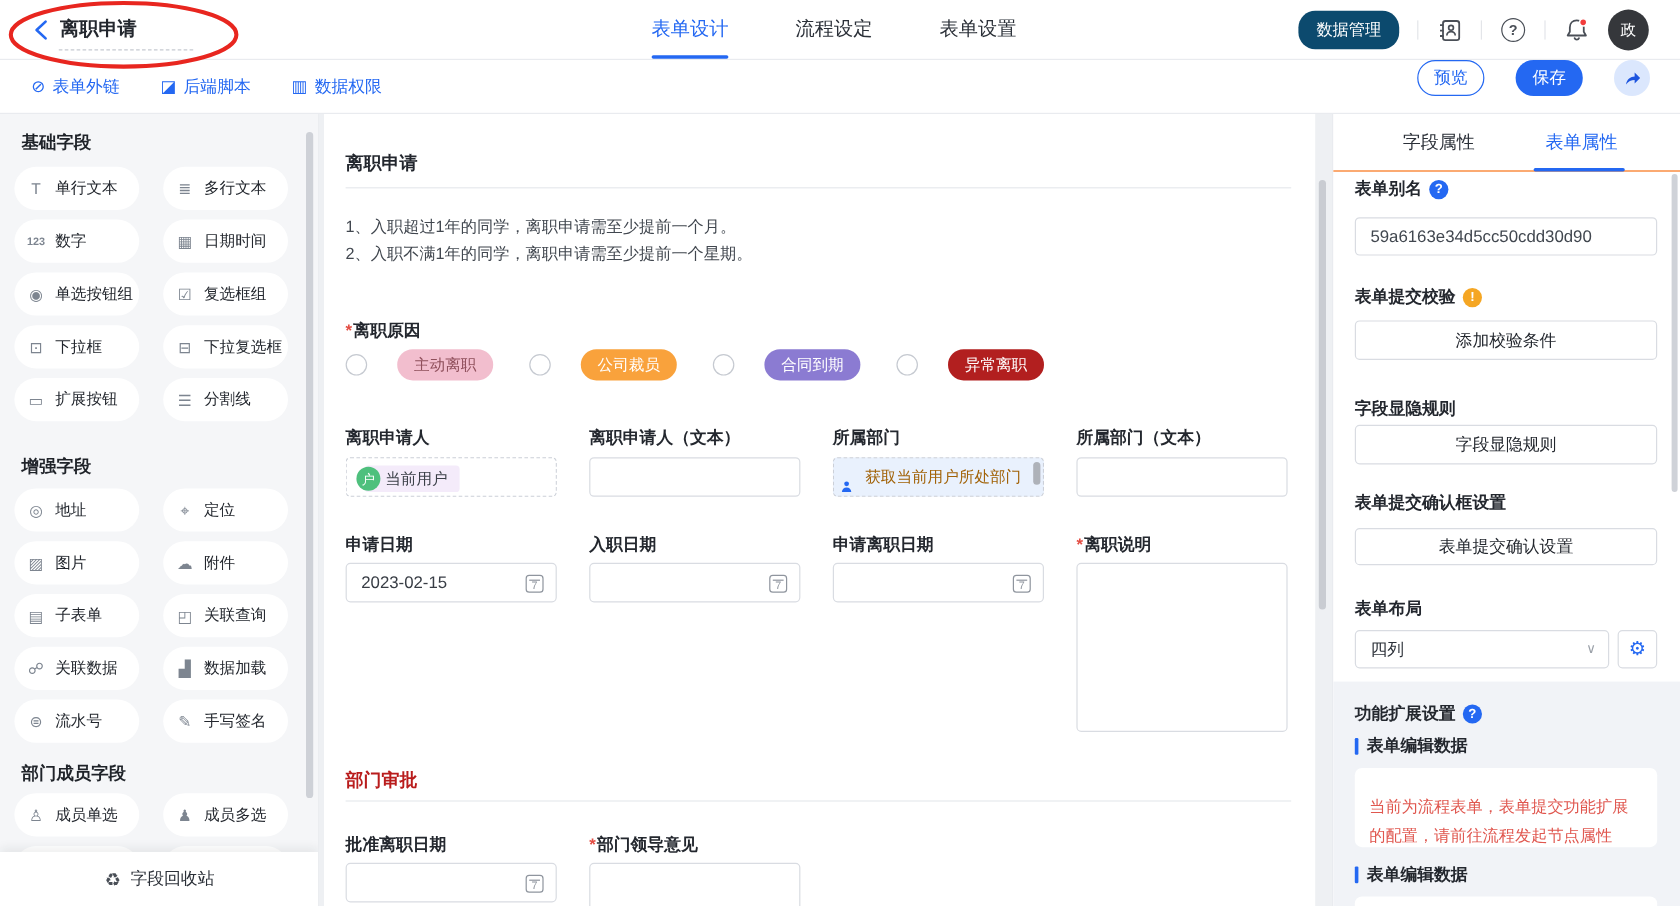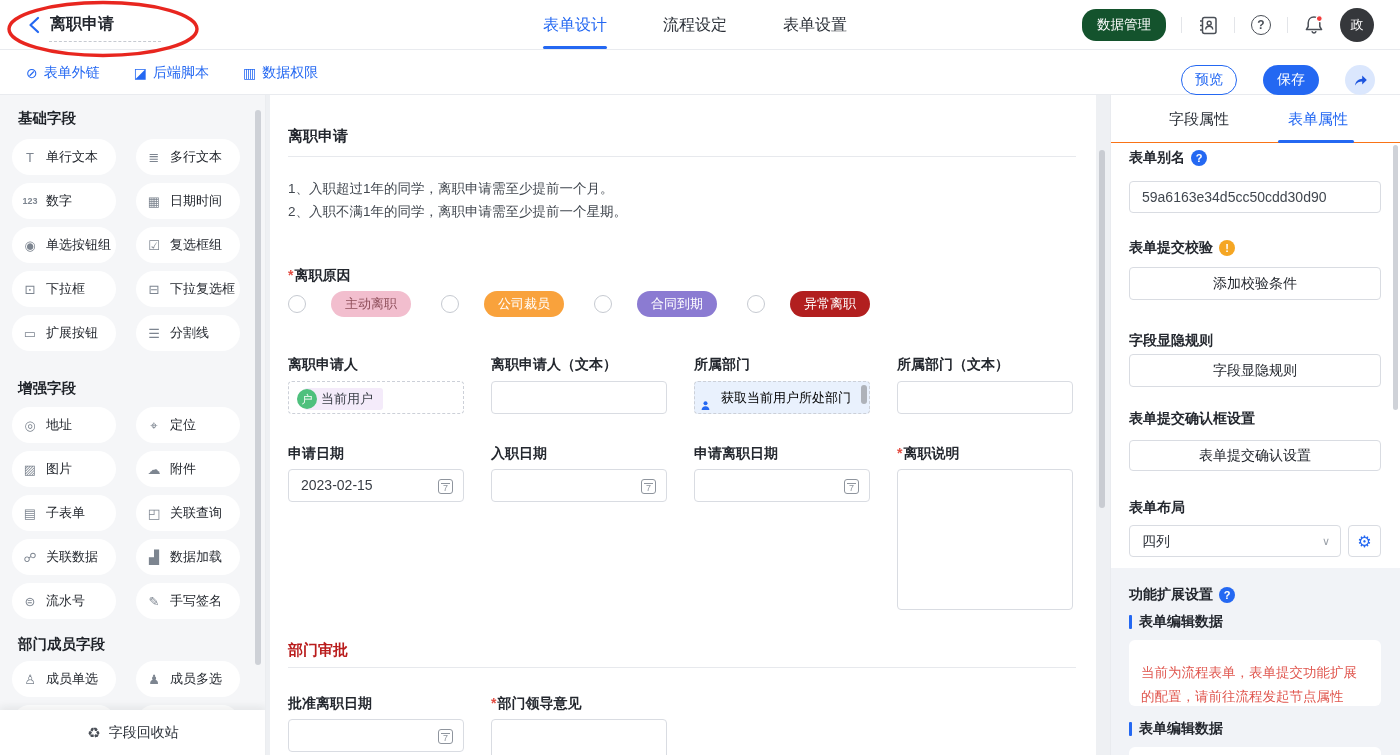--- a/index.html
+++ b/index.html
@@ -10,31 +10,31 @@
 .hdr{position:absolute;left:0;top:0;width:1400px;height:50px;background:#fff;border-bottom:1px solid #e9ebef;z-index:6}
 .back{position:absolute;left:24px;top:13px;width:24px;height:24px;cursor:pointer}
 .hdr-title{position:absolute;left:50px;top:14px;font-size:16px;font-weight:700;color:#23272e}
 .hdr-title-dash{position:absolute;left:49px;top:41px;width:112px;border-bottom:1px dashed #c6cad1}
 .annot{position:absolute;left:4px;top:0;z-index:30;pointer-events:none}
 .hdr-tabs{position:absolute;top:0;left:543px;height:50px;display:flex;gap:56px;z-index:7}
 .htab{position:relative;line-height:49px;font-size:16px;color:#2b3038;cursor:pointer;white-space:nowrap}
 .htab.active{color:#2468f2}
 .htab.active::after{content:"";position:absolute;left:0;right:0;bottom:1px;height:3px;border-radius:2px;background:#2468f2}
 .hdr-right{position:absolute;right:26px;top:0;height:50px;display:flex;align-items:center;gap:15px}
-.pill-green{height:16px;padding:16px 15px;border-radius:14px;background:#14532d;color:#fff;font-size:13.5px;display:flex;align-items:center;cursor:pointer}
+.pill-green{height:16px;padding:16px 15px;border-radius:14px;background:#0c4a6e;color:#fff;font-size:13.5px;display:flex;align-items:center;cursor:pointer}
 .vsep{width:1px;height:16px;background:#e3e5e9}
 .hicon{width:22px;height:22px;display:flex;align-items:center;justify-content:center;cursor:pointer}
 .qmark{width:20px;height:20px;border:1.6px solid #4a4f57;border-radius:50%;color:#4a4f57;font-size:12px;font-weight:700;display:flex;align-items:center;justify-content:center}
 .avatar{width:34px;height:34px;border-radius:50%;background:#35373b;color:#fff;font-size:13px;display:flex;align-items:center;justify-content:center;cursor:pointer}
 
 .tbar{position:absolute;left:0;top:50px;width:1400px;height:45px;background:#fff;border-bottom:1px solid #e9ebef;z-index:5}
 .tlinks{position:absolute;left:26px;top:0;height:45px;display:flex;align-items:center;gap:34px}
 .tlink{display:flex;align-items:center;gap:6px;color:#2468f2;font-size:14px;cursor:pointer}
 .tlink .ti{font-size:14px}
-.tbtns{position:absolute;right:25px;top:0;height:45px;display:flex;align-items:flex-end;gap:26px}
+.tbtns{position:absolute;right:25px;top:0;height:45px;display:flex;align-items:flex-start;gap:26px}
 .btn-outline{width:56px;height:30px;border:1px solid #2468f2;border-radius:15px;background:#fff;color:#2468f2;font-size:14px;display:flex;align-items:center;justify-content:center;cursor:pointer}
 .btn-solid{width:56px;height:30px;border-radius:15px;background:#2468f2;color:#fff;font-size:14px;display:flex;align-items:center;justify-content:center;cursor:pointer}
 .btn-share{width:30px;height:30px;border-radius:50%;background:#dbe7fd;display:flex;align-items:center;justify-content:center;cursor:pointer}
 
 .sbar{position:absolute;left:0;top:95px;width:266px;height:660px;background:#f5f6f8;overflow:hidden;border-right:1px solid #ebedf0}
 .s-title{position:absolute;left:18px;font-size:14.5px;font-weight:700;color:#1f2329}
 .pgrid{position:absolute;left:12px;display:grid;grid-template-columns:104px 104px;column-gap:20px;row-gap:8px}
 .pill{width:104px;height:36px;background:#fff;border-radius:18px;display:flex;align-items:center;gap:7px;padding:0 9px;cursor:pointer;overflow:hidden;white-space:nowrap}
 .p-ico{width:18px;flex:none;text-align:center;color:#7d8590;font-size:13px;line-height:1}
 .p-ico.sm{font-size:9px;font-weight:700;letter-spacing:0}
@@ -57,21 +57,21 @@
 .inp{position:absolute;width:176px;height:33px;border:1px solid #d9dce2;border-radius:4px;background:#fff}
 .inp.dash{border-style:dashed;border-color:#ccd0d8}
 .c1{left:18px}.c2{left:221px}.c3{left:424px}.c4{left:627px}
 .lr1{top:261px}.ir1{top:286px}.lr2{top:350px}.ir2{top:374px}.lr3{top:600px}.ir3{top:624px}
 .ta{height:141px}
 .ta2{height:60px}
 .cur-user{position:absolute;left:8px;top:6px;display:flex;align-items:center}
 .cu-circ{width:20px;height:20px;border-radius:50%;background:#4ec07d;color:#fff;font-size:11px;display:flex;align-items:center;justify-content:center;z-index:2}
 .cu-pill{height:22px;line-height:22px;background:#f4ebfa;border-radius:3px;padding:0 10px 0 17px;margin-left:-13px;font-size:13px;color:#3a3f47}
 .dept{background:#e9f1fd;border-color:#c7d3e8}
-.dept .d-txt{position:absolute;left:26px;top:7px;font-size:13px;color:#000000;white-space:nowrap;overflow:hidden;width:136px}
+.dept .d-txt{position:absolute;left:26px;top:7px;font-size:13px;color:#a16207;white-space:nowrap;overflow:hidden;width:136px}
 .dept .d-ico{position:absolute;left:5px;bottom:2px}
 .dept .d-thumb{position:absolute;right:2px;top:3px;width:6px;height:19px;border-radius:3px;background:#aeb2b9}
 .date-val{position:absolute;left:12px;top:7px;font-size:14px;color:#383d45}
 .cal{position:absolute;right:10px;top:9px;width:15px;height:15px;border:1.2px solid #8f959e;border-radius:3px;color:#8f959e;font-size:9px;display:flex;align-items:flex-end;justify-content:center;line-height:10px}
 .cal::before{content:"";position:absolute;left:2px;right:2px;top:3px;border-top:1px solid #8f959e}
 .sec2{position:absolute;left:18px;top:546px;font-size:15px;font-weight:700;color:#b91c1c}
 .hr2{position:absolute;left:18px;top:572px;width:788px;height:1px;background:#e7e9ed}
 .cv-thumb{position:absolute;left:1099px;top:150px;width:6px;height:358px;border-radius:3px;background:#c9ccd2;z-index:4}
 
 .panel{position:absolute;left:1110px;top:95px;width:290px;height:660px;background:#fff;border-left:1px solid #e9ebef;overflow:hidden}

